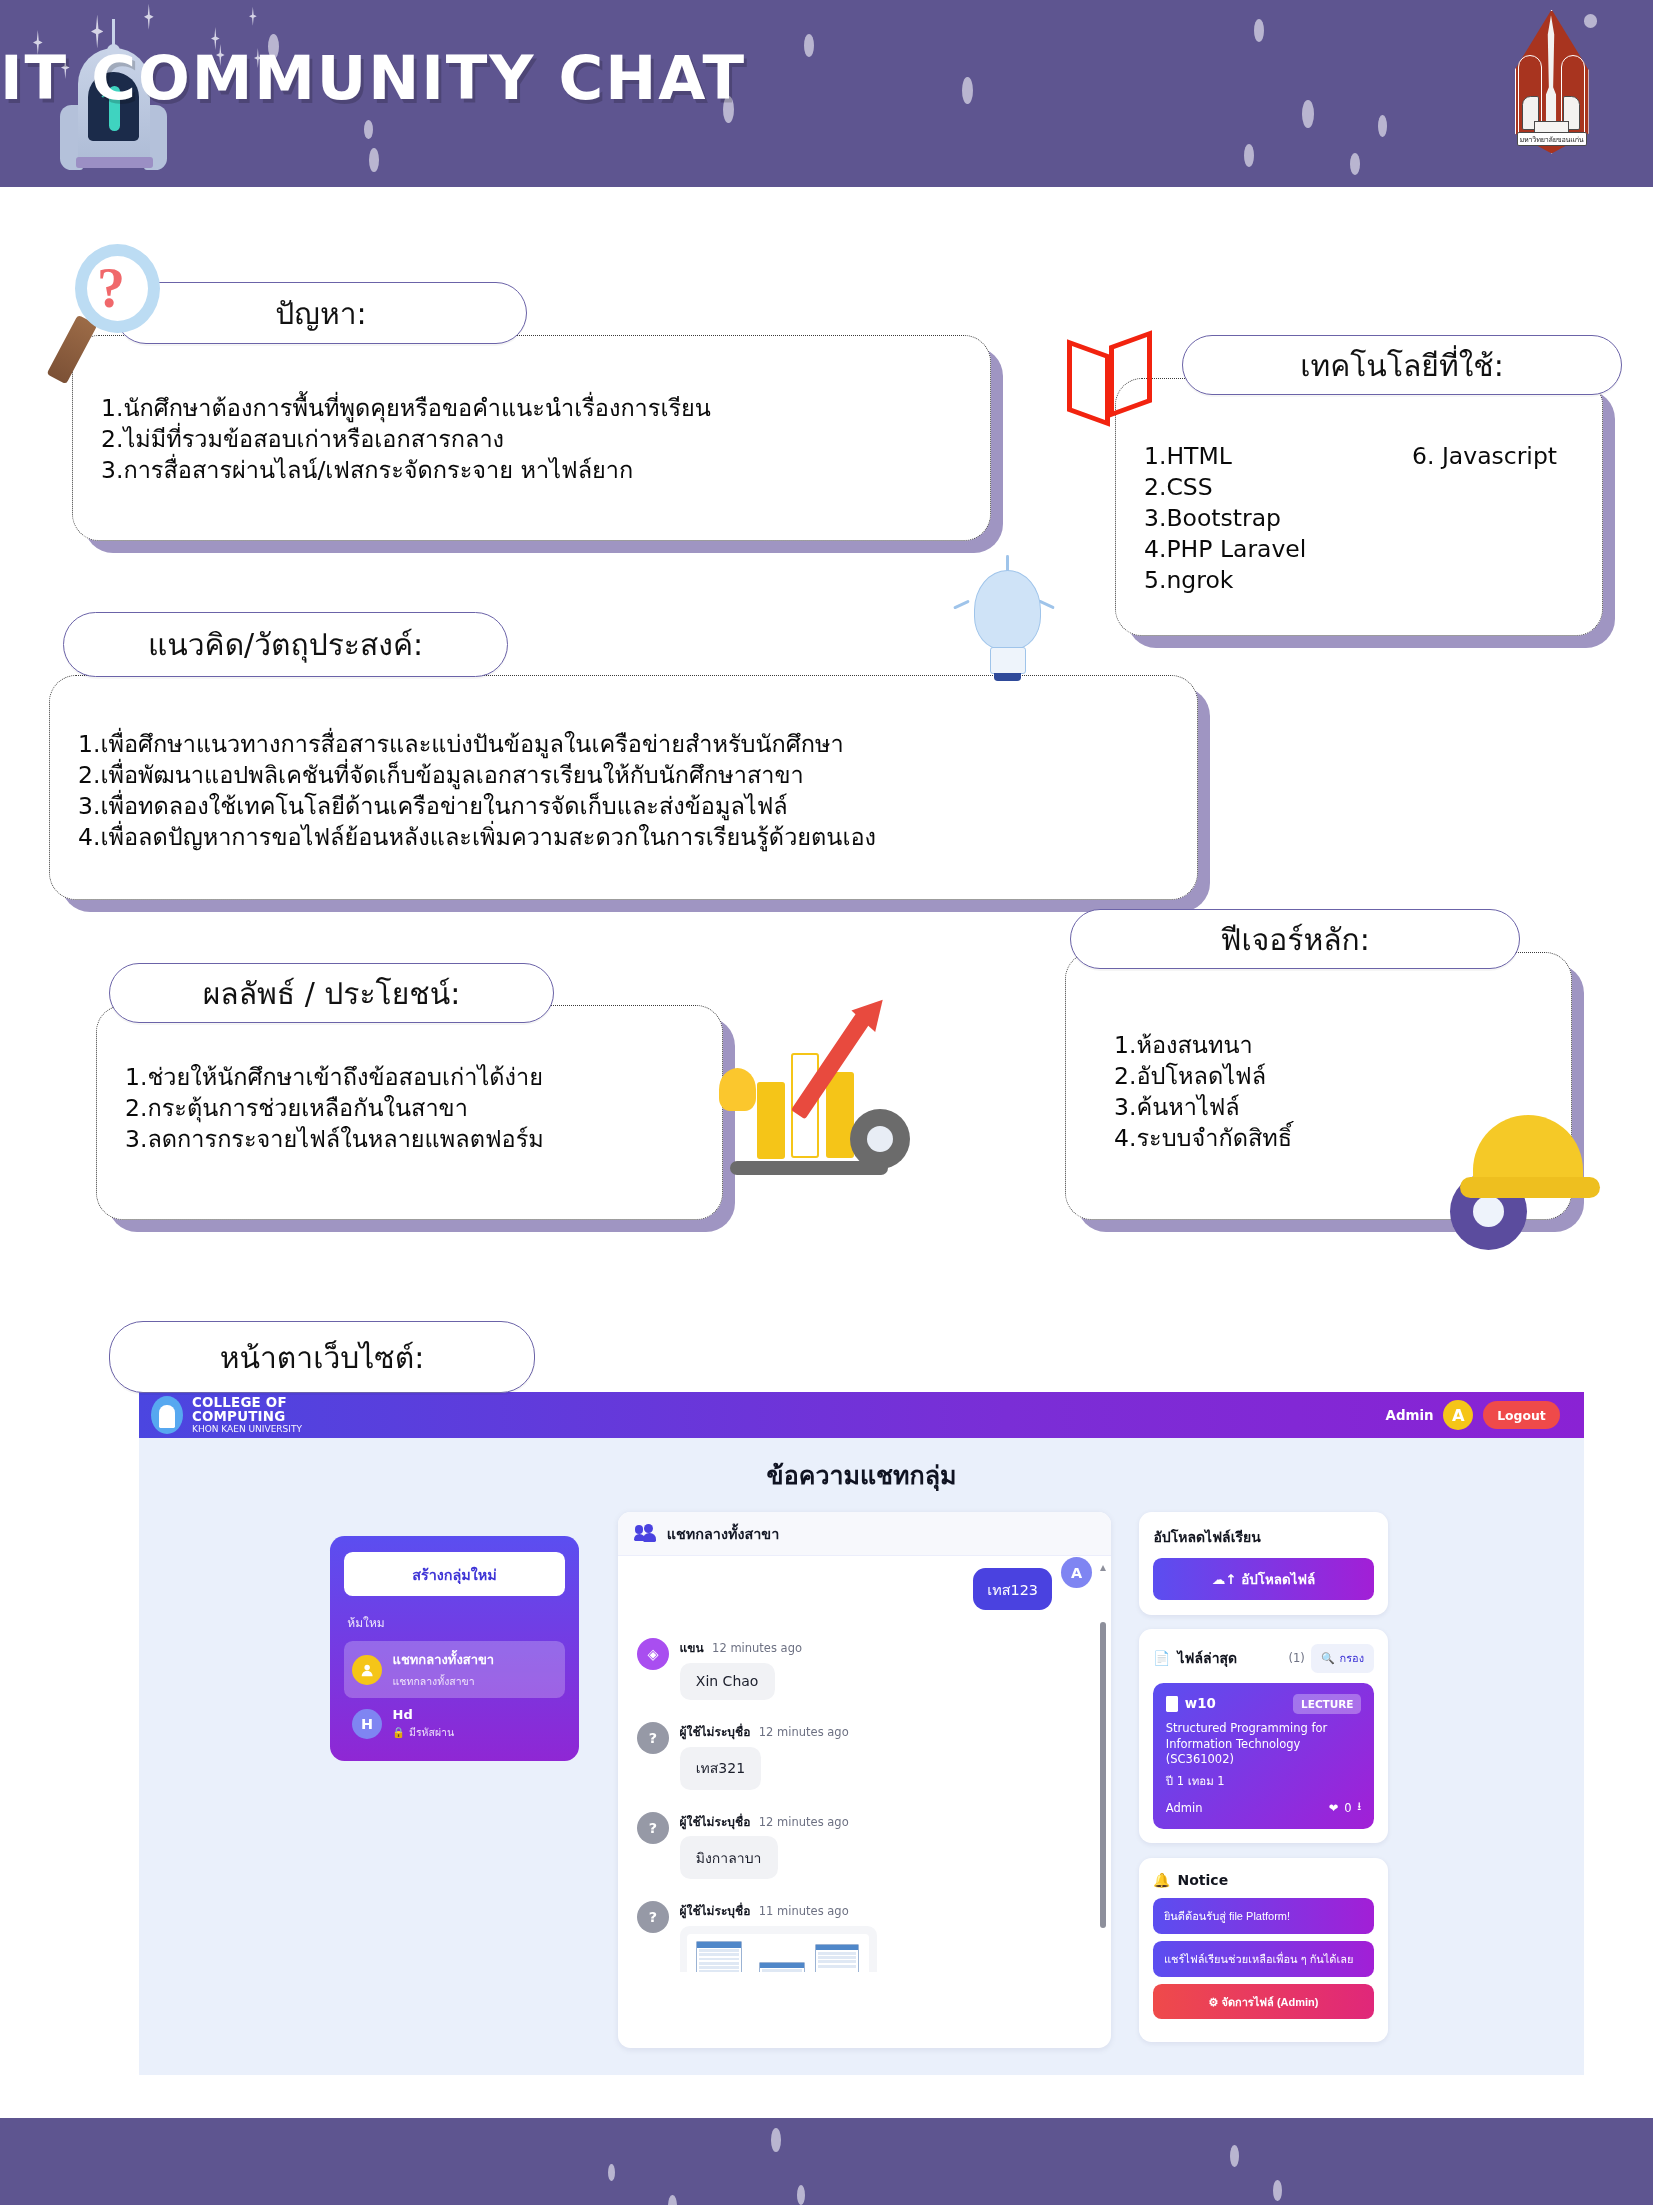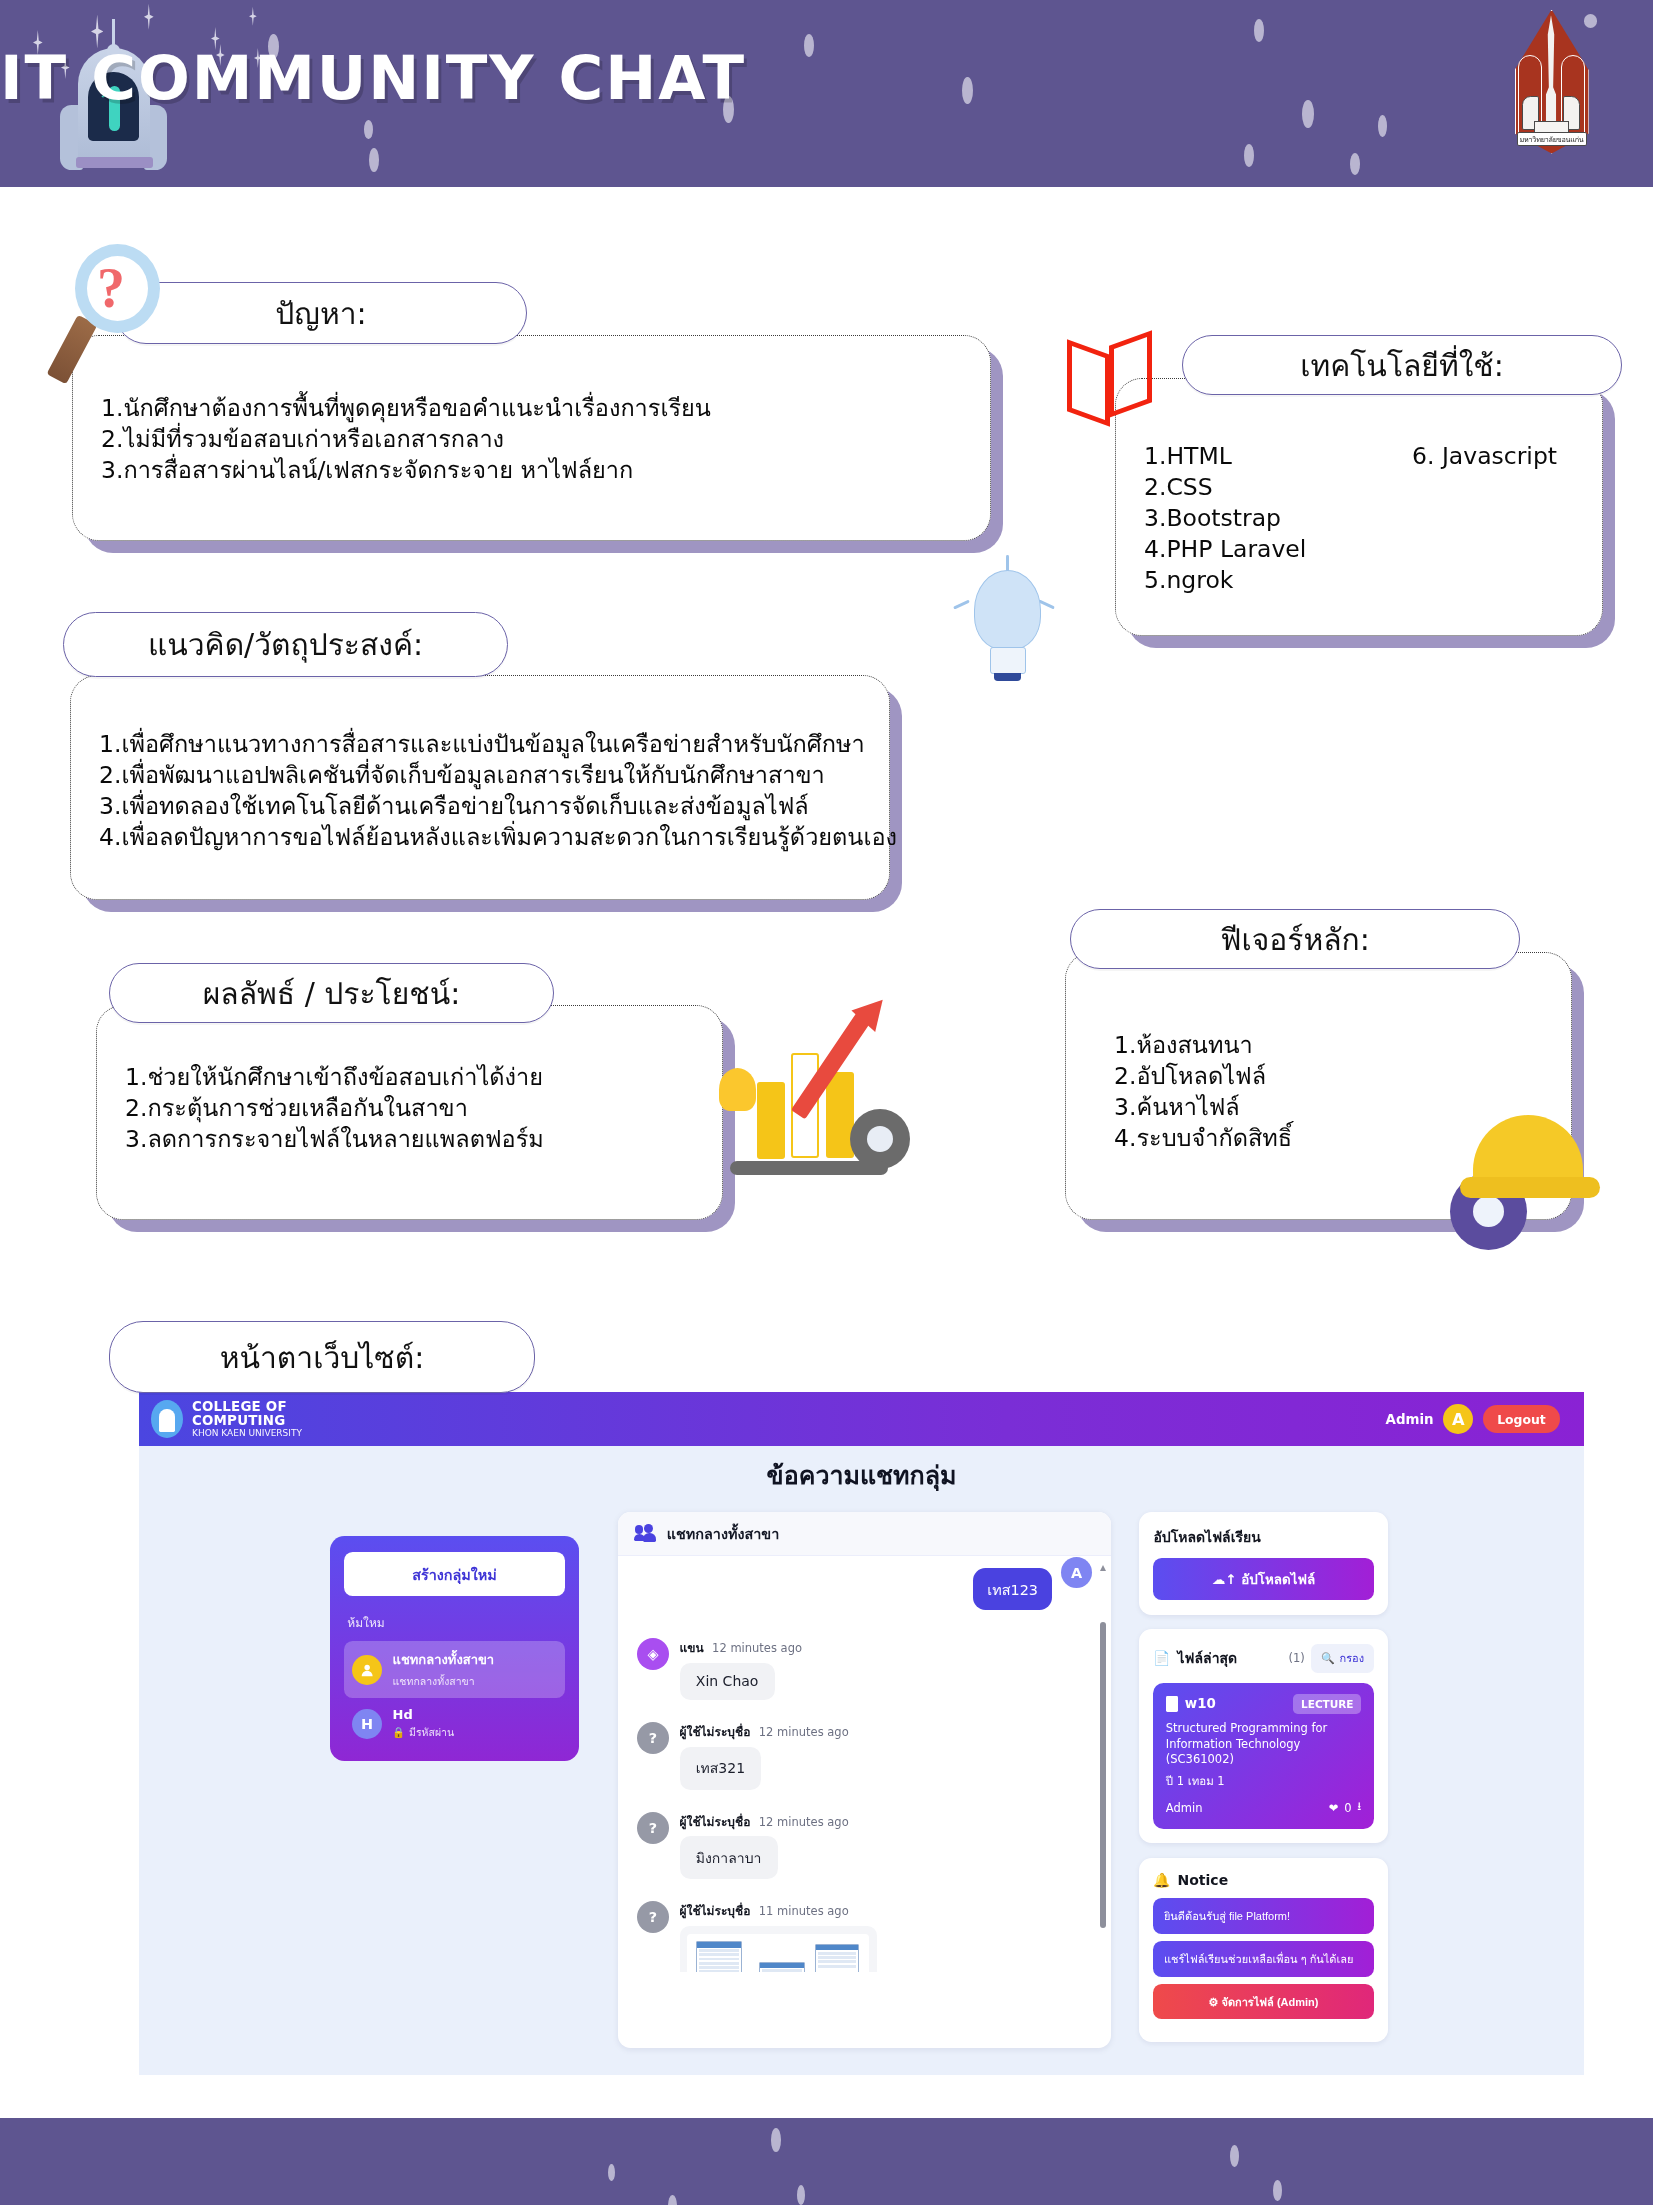--- a/index.html
+++ b/index.html
@@ -153,21 +153,21 @@
   .helmet-brim { position: absolute; left: 9.6px; top: 76px; width: 140px; height: 21px; background: #eebf1f; border-radius: 10.5px; }
   .helmet-gear { position: absolute; left: 0px; top: 72px; width: 77px; height: 77px; background: #5b4c9e; border-radius: 50%; }
   .helmet-gear-hole { position: absolute; left: 23px; top: 95px; width: 31px; height: 31px; background: #eef3fb; border-radius: 50%; }
 
   
   .mock {
     position: absolute; left: 139px; top: 1392px; width: 1445px; height: 683px;
     background: #eaf0fb; overflow: hidden;
   }
   .mock-topbar {
-    position: absolute; left: 0; top: 0; width: 1445px; height: 54px;
+    position: absolute; left: 0; top: 0; width: 1445px; height: 46px;
     background: linear-gradient(90deg,#4b46e0 0%,#7a2ed6 60%,#8a22d4 100%);
     display: flex; align-items: center; padding: 0 12.4px;
   }
   .brand { display: flex; align-items: center; gap: 8.6px; }
   .brand-badge { width: 32px; height: 38px; background: #57a8f0; border-radius: 50%; position: relative; }
   .brand-badge::after {
     content: ""; position: absolute; left: 8.1px; top: 8.6px; width: 15.3px; height: 23px;
     background: #fff; border-radius: 7.7px 7.7px 1.4px 1.4px;
   }
   .brand-text { color: #fff; line-height: 1.02; }
@@ -428,21 +428,21 @@
 
   <div class="bulb">
     <div class="bulb-ray" style="left:0px;top:29px;transform:rotate(65deg);"></div>
     <div class="bulb-ray" style="left:85px;top:29px;transform:rotate(-65deg);"></div>
     <div class="bulb-ray" style="left:46px;top:-12.4px;"></div>
     <div class="bulb-glass"></div>
     <div class="bulb-base"></div>
     <div class="bulb-tip"></div>
   </div>
 
-  <div class="panel" style="left:70px;top:675px;width:820px;height:225px;">
+  <div class="panel" style="left:49px;top:675px;width:1149px;height:225px;">
     <div class="shadow"></div>
     <div class="body">
       <div class="inner" style="padding-top:53px;">
         <div class="lines">1.เพื่อศึกษาแนวทางการสื่อสารและแบ่งปันข้อมูลในเครือข่ายสำหรับนักศึกษา</div>
         <div class="lines">2.เพื่อพัฒนาแอปพลิเคชันที่จัดเก็บข้อมูลเอกสารเรียนให้กับนักศึกษาสาขา</div>
         <div class="lines">3.เพื่อทดลองใช้เทคโนโลยีด้านเครือข่ายในการจัดเก็บและส่งข้อมูลไฟล์</div>
         <div class="lines">4.เพื่อลดปัญหาการขอไฟล์ย้อนหลังและเพิ่มความสะดวกในการเรียนรู้ด้วยตนเอง</div>
       </div>
     </div>
   </div>

